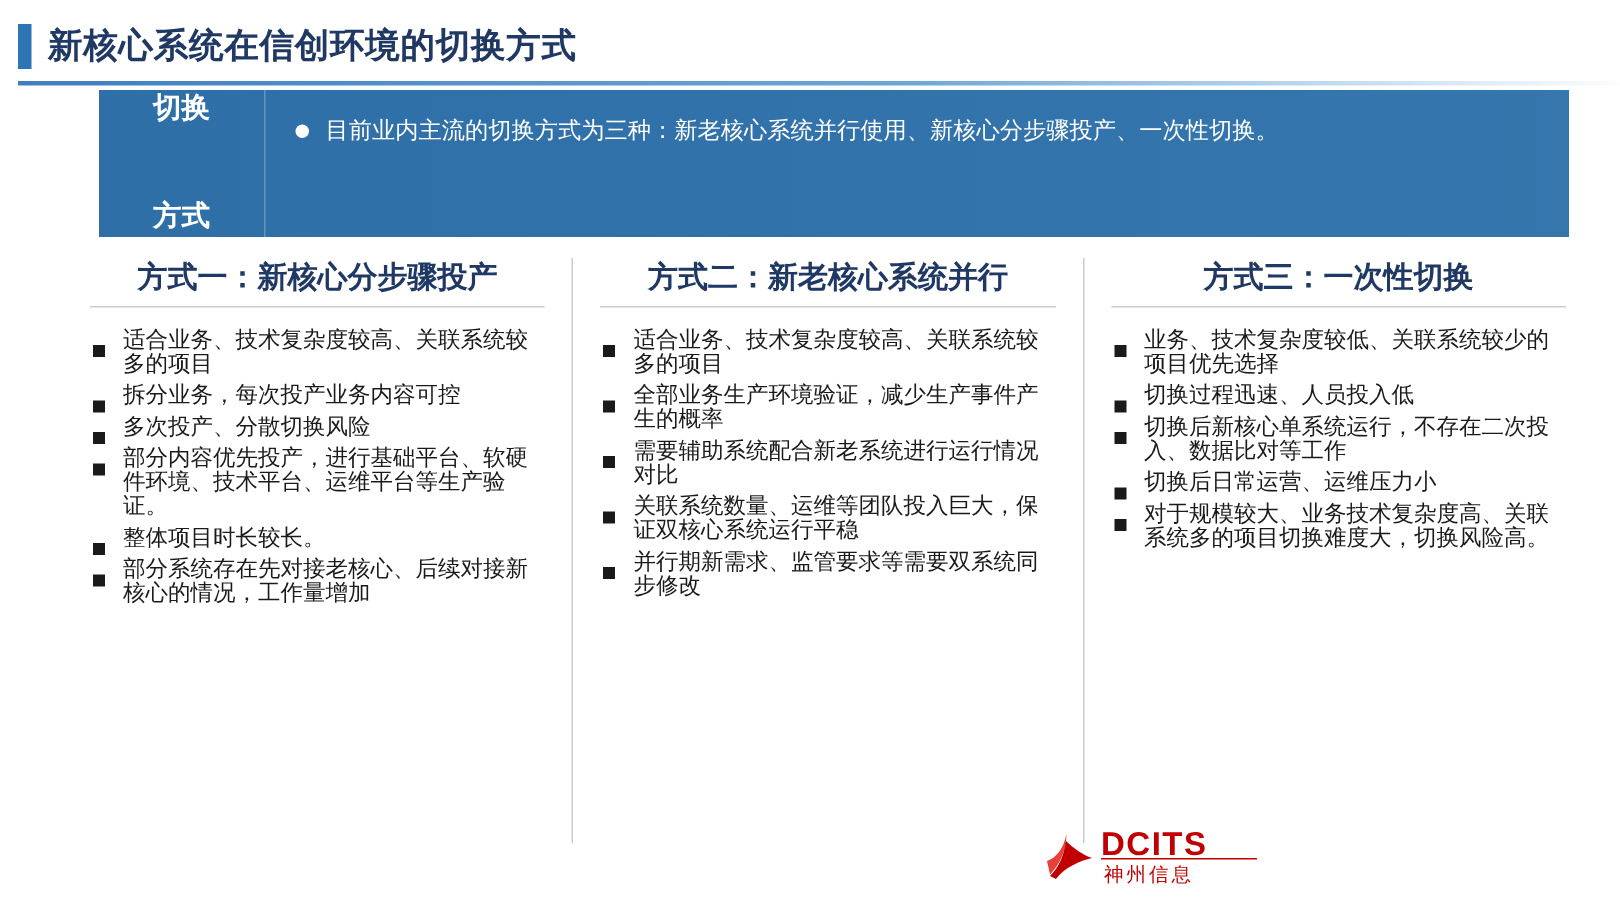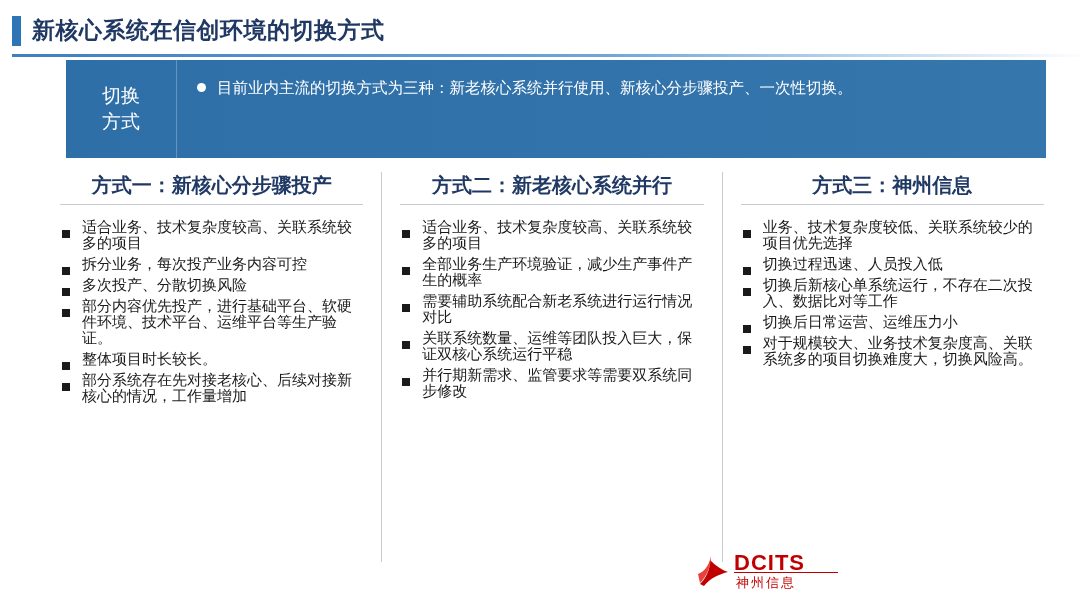--- a/index.html
+++ b/index.html
@@ -69,24 +69,24 @@
     background: linear-gradient(to right, #2f6fa8, #3576ad);
     display: flex;
     align-items: stretch;
   }
   .banner-tag {
     width: 110px;
     flex: 0 0 110px;
     display: flex;
     flex-direction: column;
     align-items: center;
-    justify-content: center;
+    justify-content: space-between;
     color: #ffffff;
     font-size: 19px;
-    font-weight: normal;
+    font-weight: bold;
     line-height: 26px;
     border-right: 1px solid rgba(255,255,255,0.25);
   }
   .banner-body {
     flex: 1 1 auto;
     padding: 14px 26px 10px 18px;
     color: #ffffff;
   }
   .banner-li {
     position: relative;
@@ -238,21 +238,21 @@
       <div class="col-head">方式二：新老核心系统并行</div>
       <div class="col-rule"></div>
       <div class="item"><span class="sq"></span><span>适合业务、技术复杂度较高、关联系统较多的项目</span></div>
       <div class="item"><span class="sq"></span><span>全部业务生产环境验证，减少生产事件产生的概率</span></div>
       <div class="item"><span class="sq"></span><span>需要辅助系统配合新老系统进行运行情况对比</span></div>
       <div class="item"><span class="sq"></span><span>关联系统数量、运维等团队投入巨大，保证双核心系统运行平稳</span></div>
       <div class="item"><span class="sq"></span><span>并行期新需求、监管要求等需要双系统同步修改</span></div>
     </div>
 
     <div class="col">
-      <div class="col-head">方式三：神州信息</div>
+      <div class="col-head">方式三：一次性切换</div>
       <div class="col-rule"></div>
       <div class="item"><span class="sq"></span><span>业务、技术复杂度较低、关联系统较少的项目优先选择</span></div>
       <div class="item"><span class="sq"></span><span>切换过程迅速、人员投入低</span></div>
       <div class="item"><span class="sq"></span><span>切换后新核心单系统运行，不存在二次投入、数据比对等工作</span></div>
       <div class="item"><span class="sq"></span><span>切换后日常运营、运维压力小</span></div>
       <div class="item"><span class="sq"></span><span>对于规模较大、业务技术复杂度高、关联系统多的项目切换难度大，切换风险高。</span></div>
     </div>
 
   </div>
 

